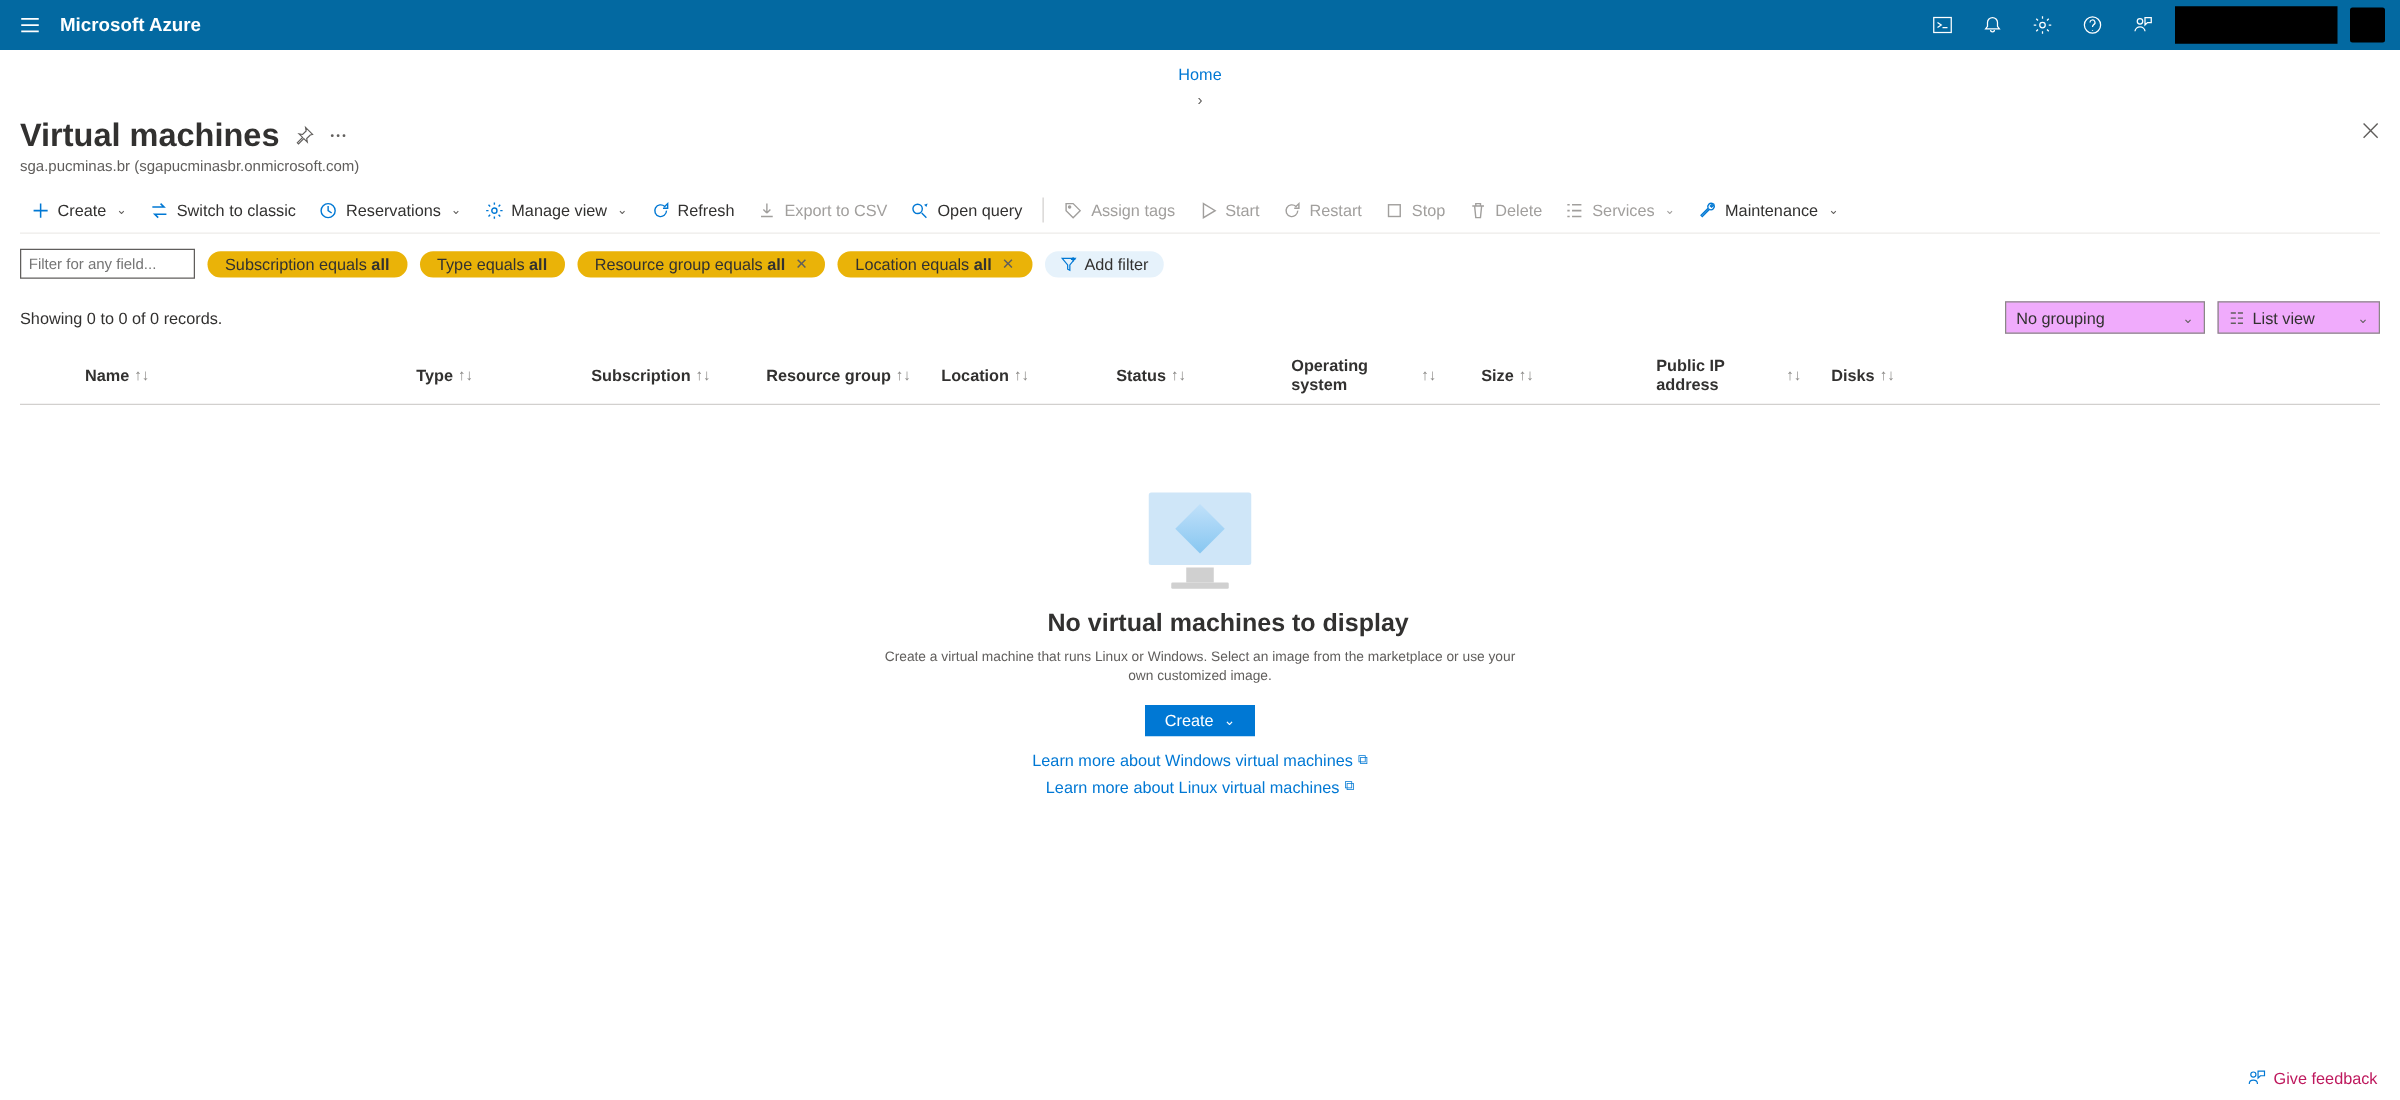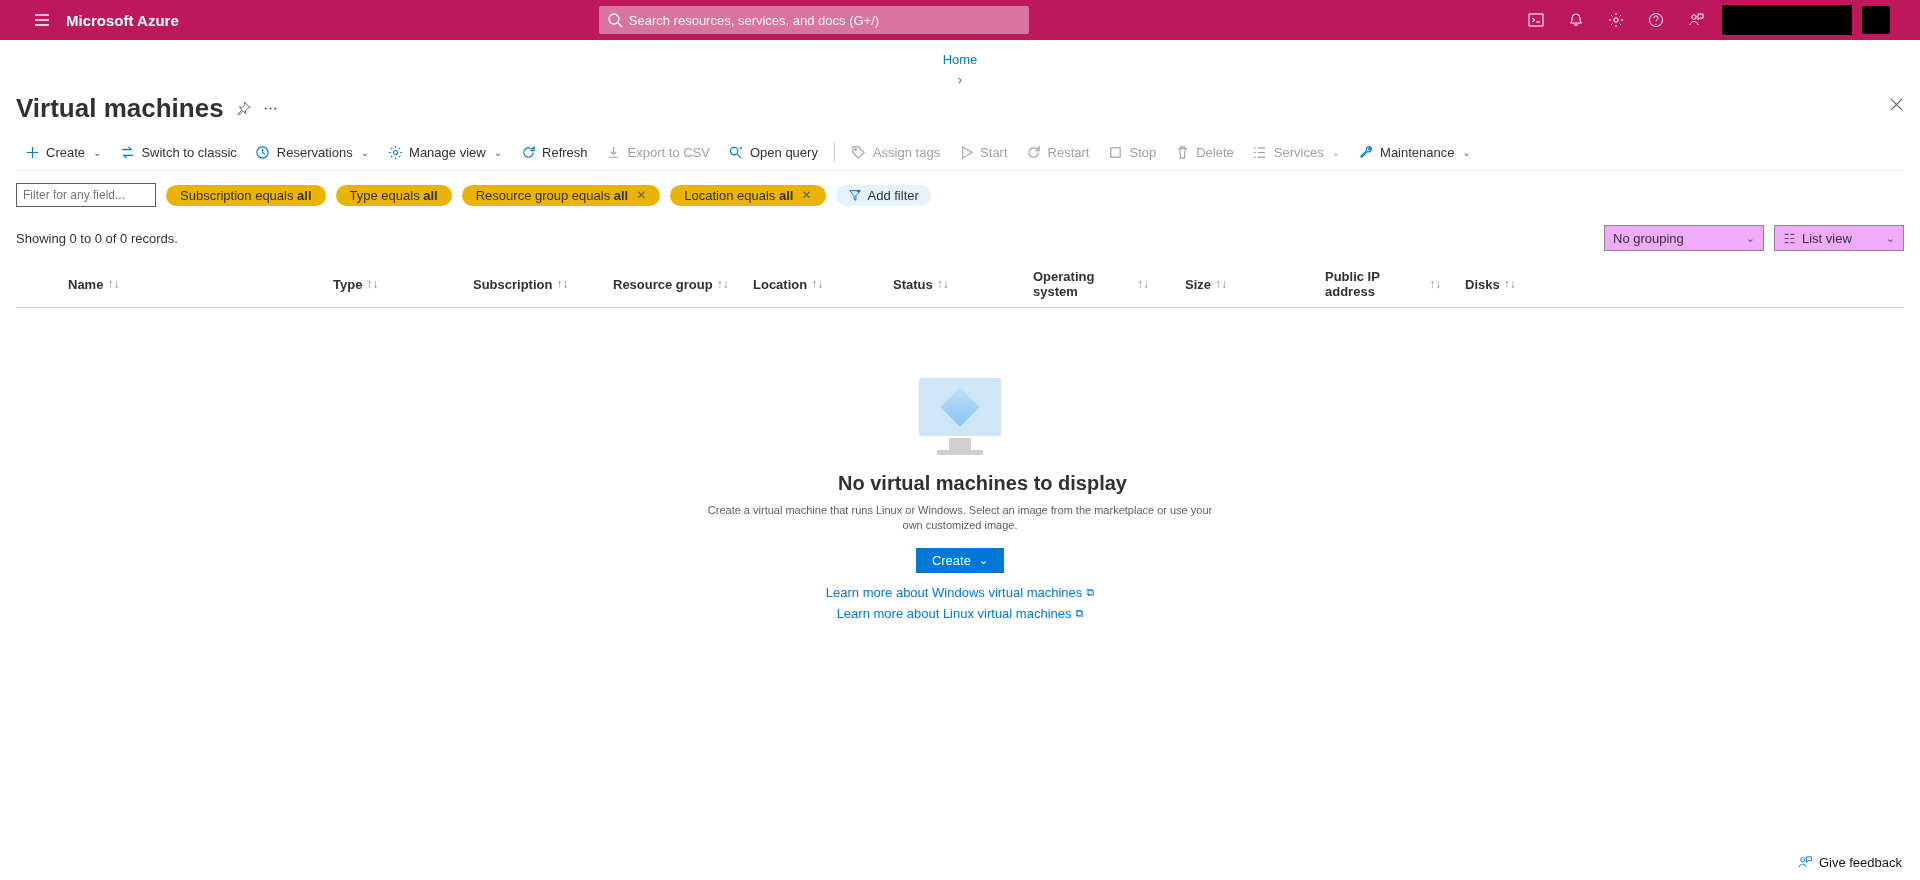--- a/index.html
+++ b/index.html
@@ -1,18 +1,18 @@
 <!DOCTYPE html>
 <html><head>
   <meta charset="utf-8">
   <style>
     * { margin:0; padding:0; box-sizing:border-box; font-family: 'Segoe UI', Tahoma, sans-serif; }
     body { background:#fff; color:#323130; font-size:13px; width:1920px; height:880px; overflow:hidden; position:relative;}
     
-    .topbar{background:#be185d;height:40px;display:flex;align-items:center;color:#fff;padding:0 26px;}
+    .topbar{background:#0369a1;height:40px;display:flex;align-items:center;color:#fff;padding:0 8px;}
     .hamburger{width:32px;height:32px;display:flex;align-items:center;justify-content:center;cursor:pointer;}
     .hamburger svg{width:16px;height:16px;fill:#fff;}
     .brand{margin-left:8px;font-size:15px;font-weight:600;white-space:nowrap;}
     .topbar-spacer1{flex:0 0 420px;}
     .searchwrap{flex:0 0 430px;position:relative;margin-left:0;}
     .searchwrap input{width:100%;height:28px;background:rgba(255,255,255,.4);border:none;border-radius:2px;padding:0 10px 0 30px;color:#fff;font-size:13px;outline:none;}
     .searchwrap input::placeholder{color:#fff;opacity:.95;}
     .searchwrap .sicon{position:absolute;left:8px;top:6px;width:16px;height:16px;}
     .topbar-right{margin-left:auto;display:flex;align-items:center;gap:4px;}
     .topicon{width:36px;height:40px;display:flex;align-items:center;justify-content:center;cursor:pointer;}
@@ -66,41 +66,34 @@
     .cube{width:28px;height:28px;transform:rotate(45deg);background:linear-gradient(135deg,#bfe0fa 0%, #7fc3f0 100%);opacity:.9;}
     .stand{width:22px;height:12px;background:#d0d0d0;margin:2px auto 0;}
     .base{width:46px;height:5px;background:#d0d0d0;margin:0 auto;border-radius:1px;}
     .empty h2{font-size:20px;font-weight:600;margin-top:14px;padding-left:45px;}
     .empty p{font-size:11px;color:#605e5c;max-width:520px;margin-top:8px;line-height:1.4;}
     .createbtn{background:#0078d4;color:#fff;border:none;padding:5px 16px;font-size:13px;margin-top:14px;cursor:pointer;display:flex;align-items:center;gap:8px;}
     .createbtn .chev{font-size:11px;}
     .empty .link{color:#0078d4;text-decoration:none;font-size:13px;margin-top:12px;display:flex;align-items:center;gap:4px;}
     .empty .link .ext{font-size:11px;}
     
-    .feedback{position:absolute;bottom:10px;right:18px;display:flex;align-items:center;gap:6px;color:#0f172a;font-size:13px;cursor:pointer;}
+    .feedback{position:absolute;bottom:10px;right:18px;display:flex;align-items:center;gap:6px;color:#be185d;font-size:13px;cursor:pointer;}
     svg{overflow:visible;}
   </style>
 </head>
 <body>
 
 <div class="topbar">
   <div class="hamburger">
     <svg viewBox="0 0 16 16">
         <path d="M1 3h14M1 8h14M1 13h14" stroke="#fff" stroke-width="1.4"></path>
       </svg>
   </div>
   <div class="brand">Microsoft Azure</div>
   <div class="topbar-spacer1"></div>
-  <div class="searchwrap">
-    <svg class="sicon" viewBox="0 0 16 16">
-        <circle cx="7" cy="7" r="5" stroke="#fff" stroke-width="1.3" fill="none"></circle>
-        <path d="M11 11l4 4" stroke="#fff" stroke-width="1.3"></path>
-      </svg>
-    <input type="text" placeholder="Search resources, services, and docs (G+/)" style="">
-  </div>
   <div class="topbar-right">
     <div class="topicon">
         <svg viewBox="0 0 16 16">
           <rect x="1" y="2" width="14" height="12" stroke="#fff" fill="none"></rect>
           <path d="M4 6l3 2-3 2M8 10h4" stroke="#fff" fill="none"></path>
         </svg>
       </div>
     <div class="topicon">
         <svg viewBox="0 0 16 16">
           <path d="M8 2a4 4 0 0 0-4 4v3l-1.5 2h11L12 9V6a4 4 0 0 0-4-4zM6.5 12a1.5 1.5 0 0 0 3 0" stroke="#fff" fill="none"></path>
@@ -149,20 +142,21 @@
           <circle cx="8" cy="8" r="1.2" fill="#605e5c"></circle>
           <circle cx="13" cy="8" r="1.2" fill="#605e5c"></circle>
         </svg>
     </div>
     <div class="closex">
       <svg width="15" height="15" viewBox="0 0 16 16">
           <path d="M2 2l12 12M14 2L2 14" stroke="#605e5c" stroke-width="1.2"></path>
         </svg>
     </div>
   </div>
+  <div class="sub">sga.pucminas.br (sgapucminasbr.onmicrosoft.com)</div>
 
   <div class="cmdbar">
     <div class="cmd">
       <span class="ci">
           <svg viewBox="0 0 16 16" class="azblue">
             <path d="M8 2v12M2 8h12" stroke-width="1.3"></path>
           </svg>
         </span>
       <span>Create</span>
       <span class="dd">⌄</span>

